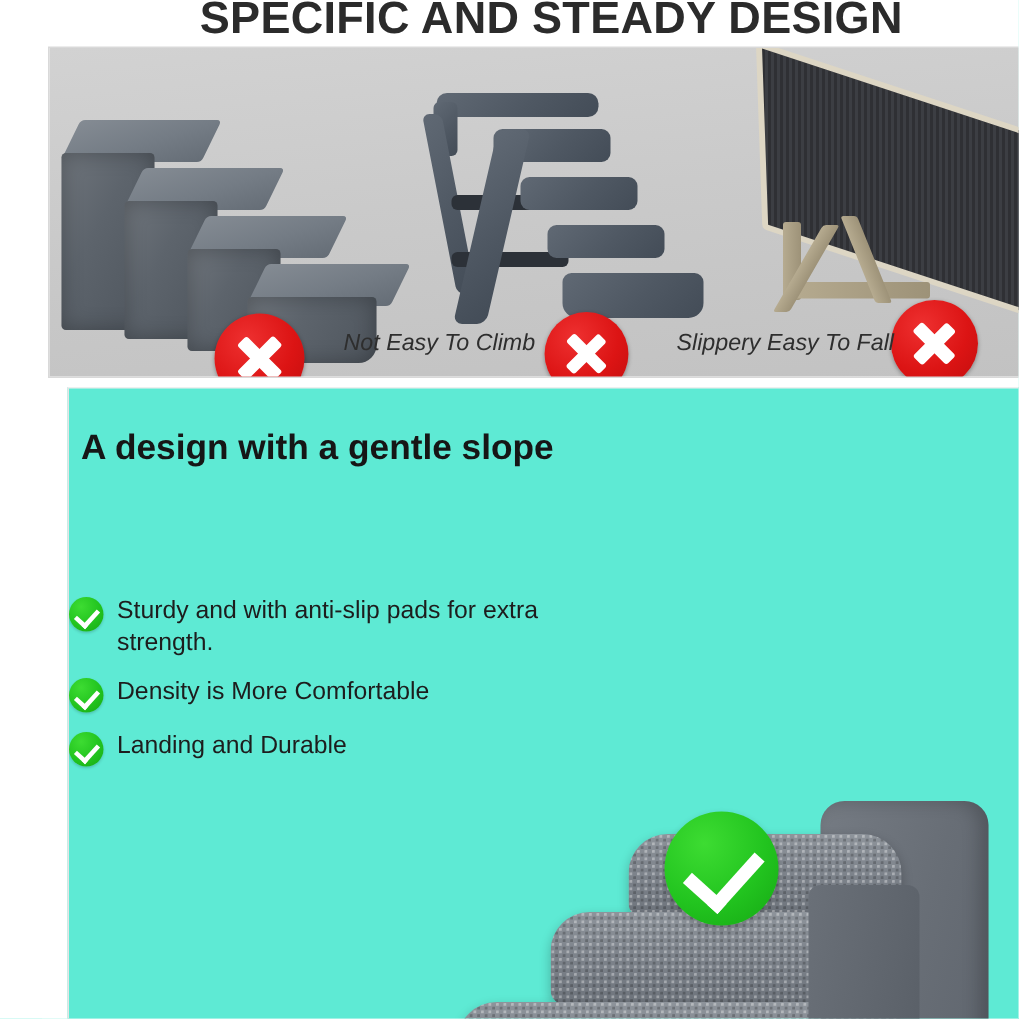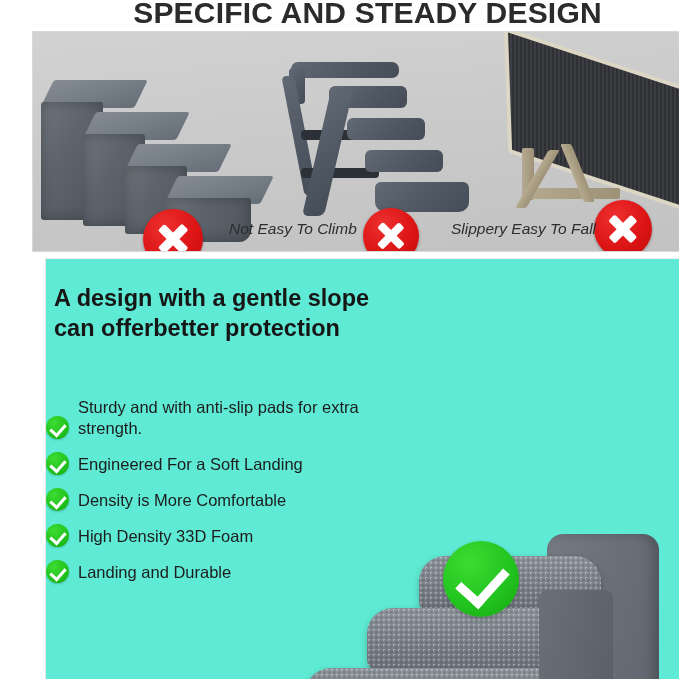--- a/index.html
+++ b/index.html
@@ -135,21 +135,21 @@
   #benefit-list {
     position: absolute;
     left: 0px; top: 138px;
     width: 330px;
     list-style: none;
     z-index: 9;
   }
   .benefit-item {
     position: relative;
     display: flex;
-    align-items: flex-end;
+    align-items: flex-start;
     gap: 9px;
     margin-bottom: 12px;
   }
   .check-badge {
     flex: 0 0 auto;
     width: 23px; height: 23px;
     margin-top: 1px;
     border-radius: 50%;
     background: radial-gradient(circle at 35% 28%, #3ddc32 0%, #22c41f 55%, #16a814 100%);
     position: relative;
@@ -304,39 +304,30 @@
       
       
       
       
     </div>
 
     <div id="approve-badge"></div>
 
     <div id="headline">
       <div>A design with a gentle slope</div>
-      <div>can offerbetter protection</div>
     </div>
 
     <ul id="benefit-list">
       <li class="benefit-item">
         <span class="check-badge"></span>
         <span class="benefit-text">Sturdy and with anti-slip pads for extra strength.</span>
       </li>
       <li class="benefit-item">
         <span class="check-badge"></span>
-        <span class="benefit-text">Engineered For a Soft Landing</span>
-      </li>
-      <li class="benefit-item">
-        <span class="check-badge"></span>
         <span class="benefit-text">Density is More Comfortable</span>
-      </li>
-      <li class="benefit-item">
-        <span class="check-badge"></span>
-        <span class="benefit-text">High Density 33D Foam</span>
       </li>
       <li class="benefit-item">
         <span class="check-badge"></span>
         <span class="benefit-text">Landing and Durable</span>
       </li>
     </ul>
 
   </div>
 </div>
 

